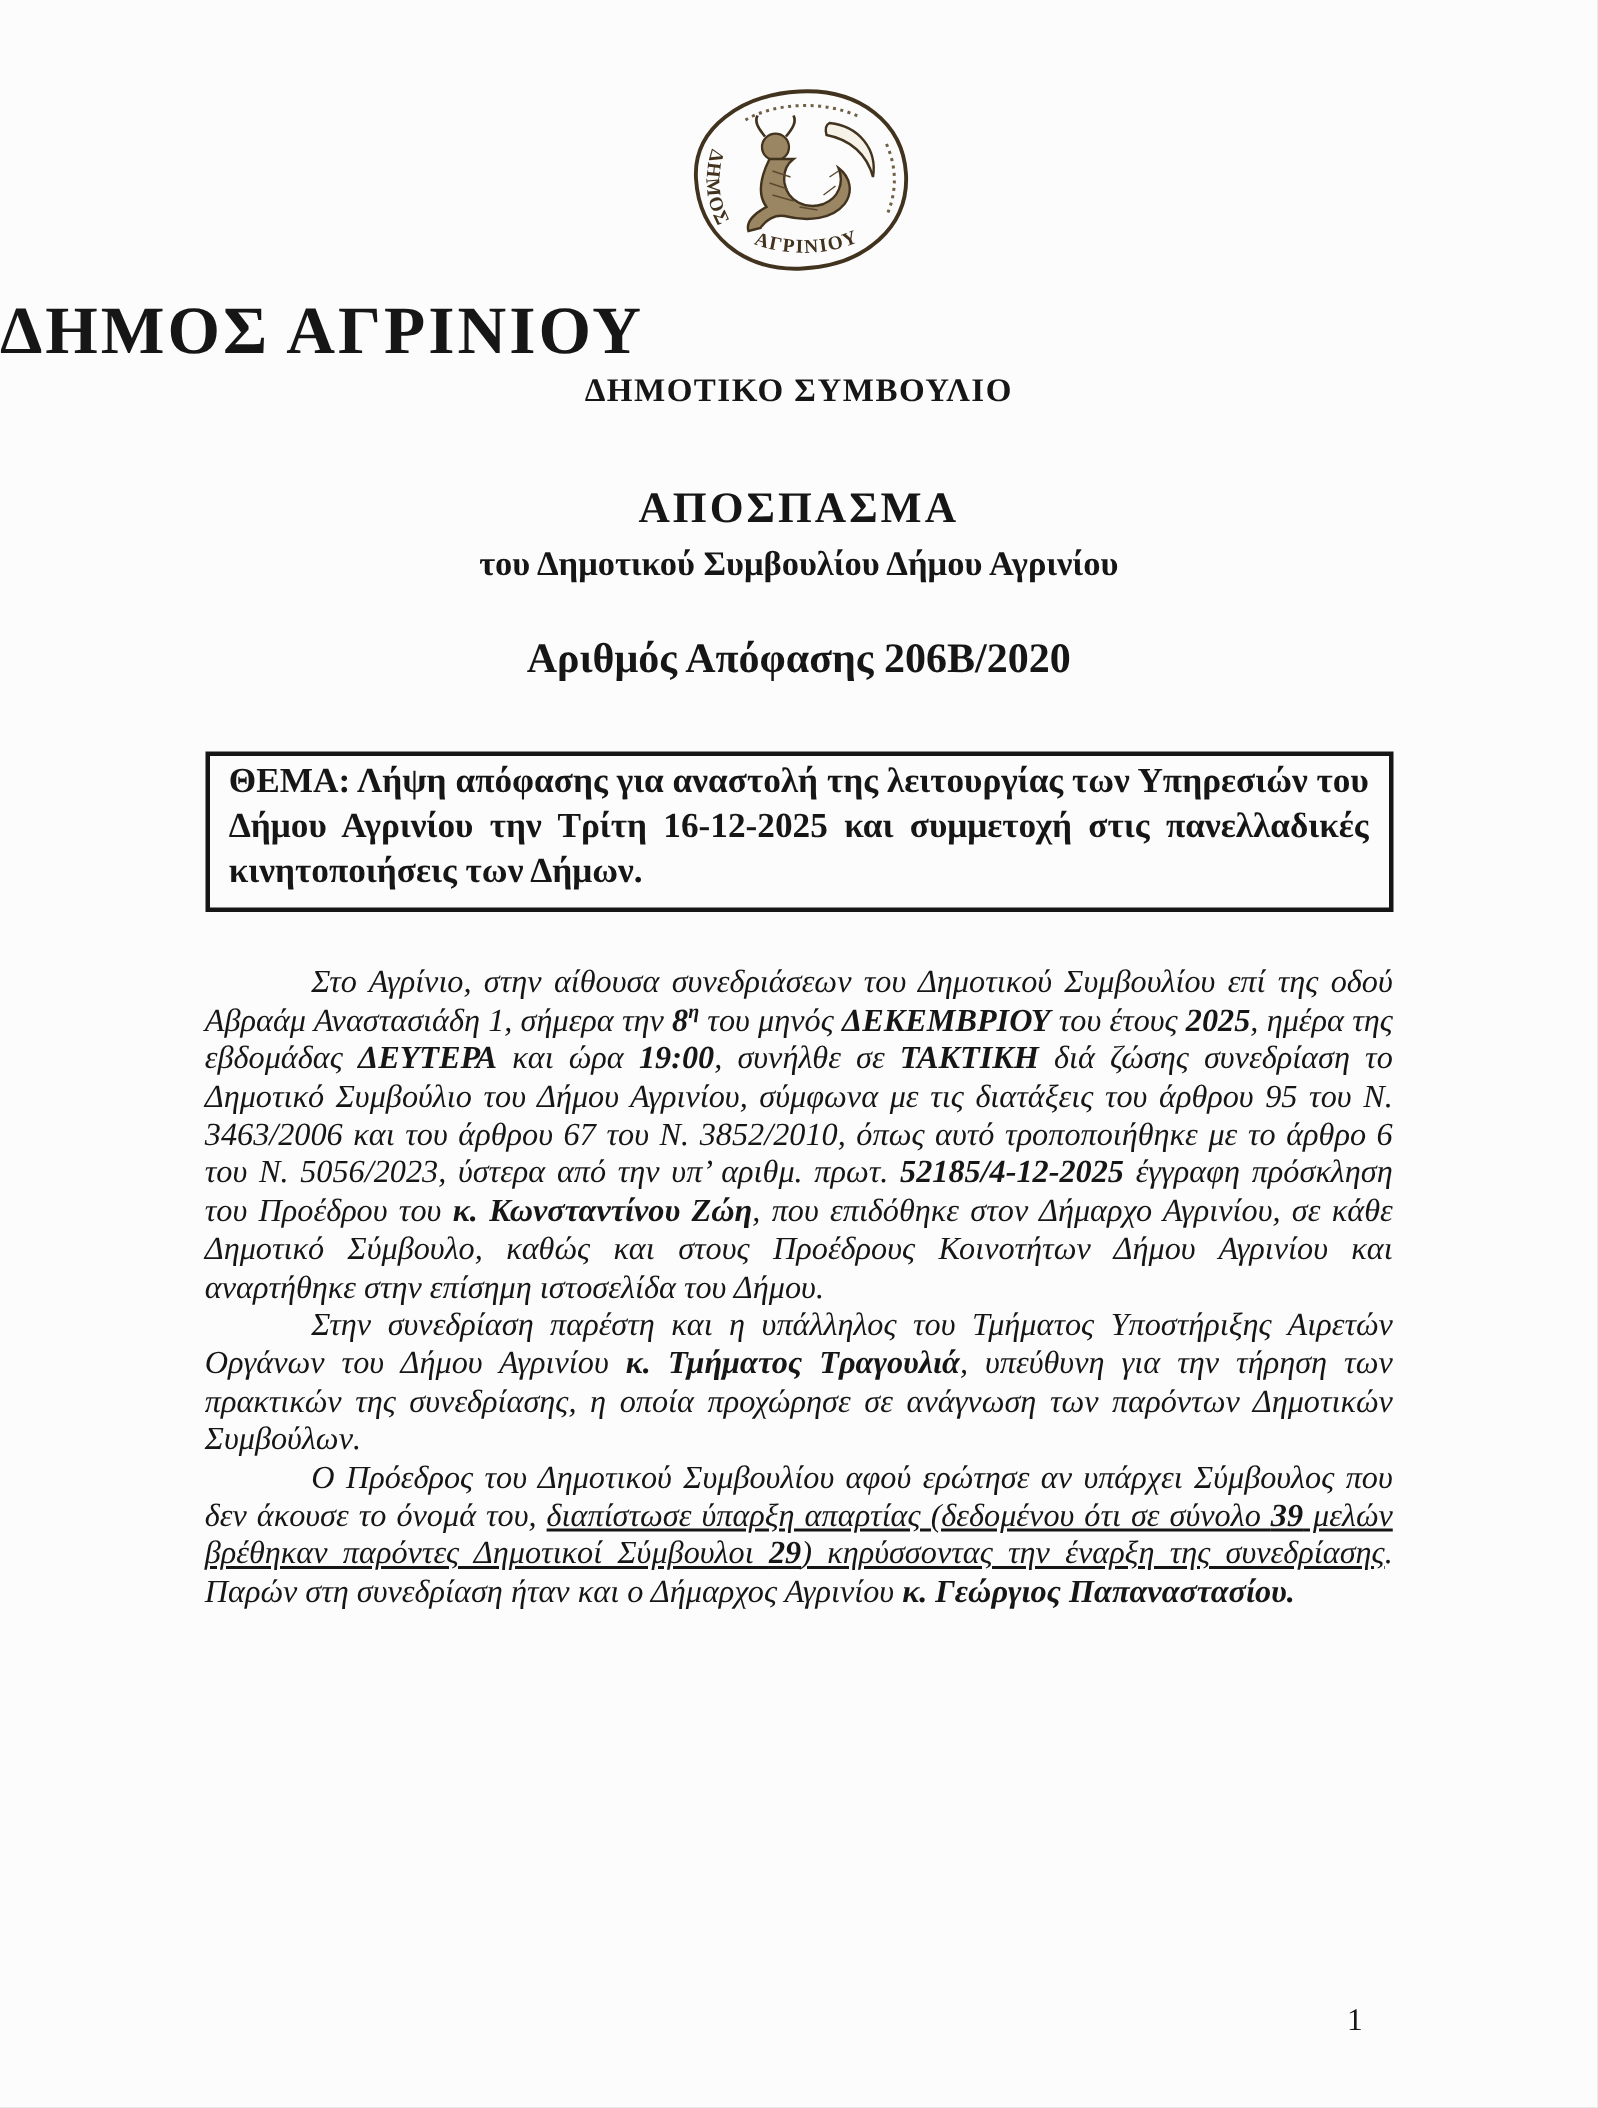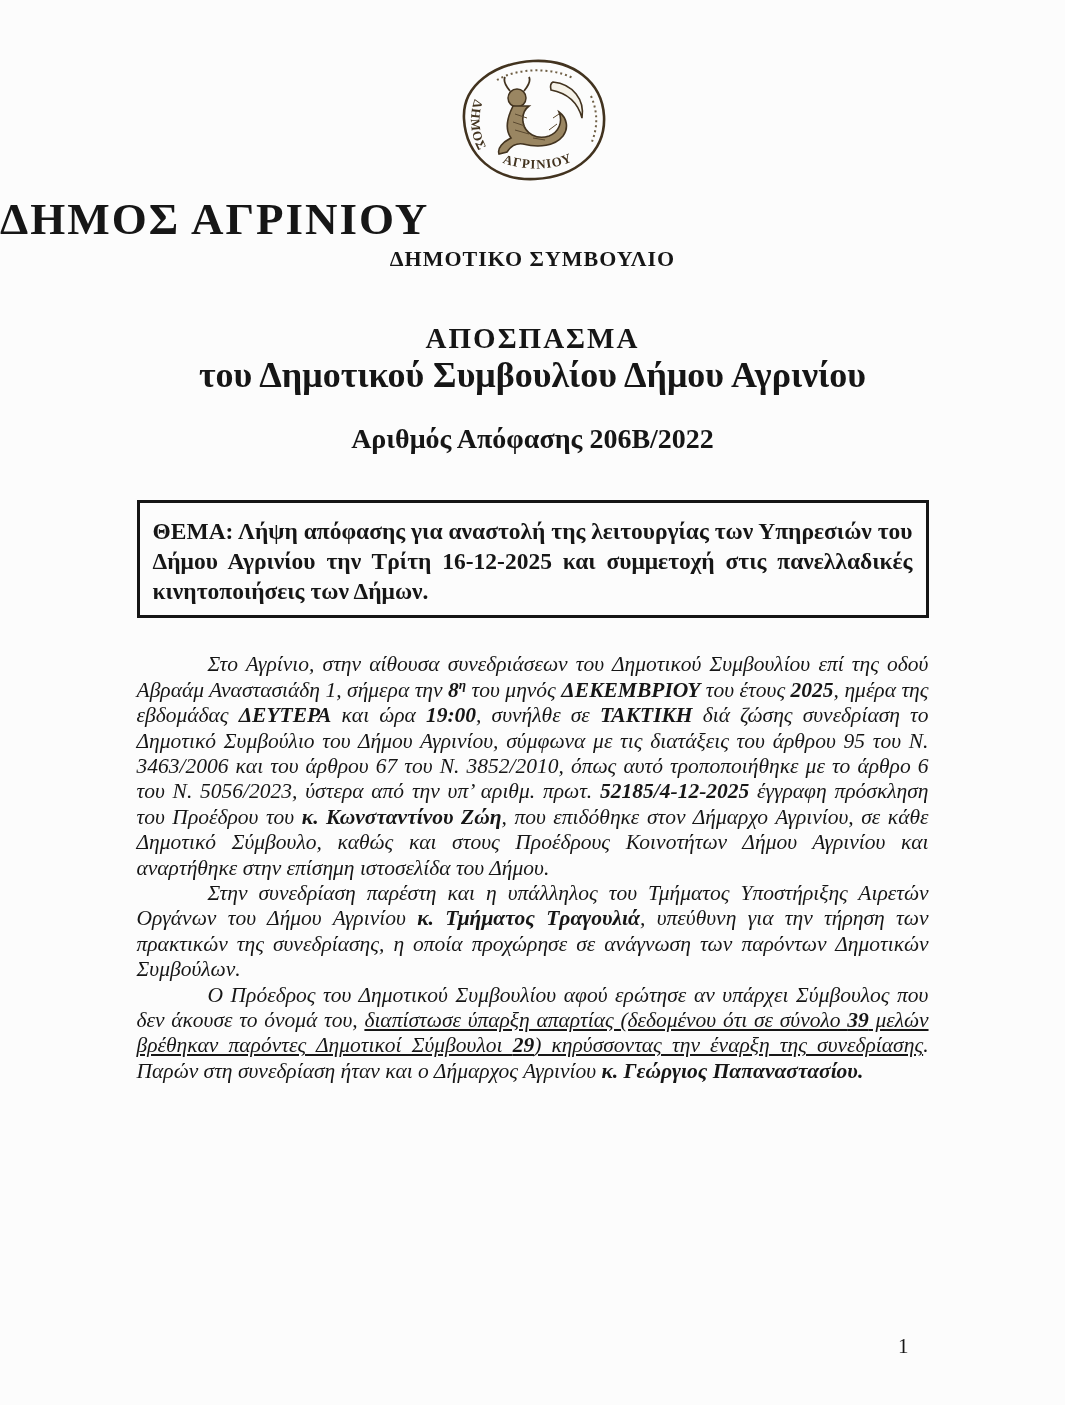--- a/index.html
+++ b/index.html
@@ -43,36 +43,36 @@
     margin: 60px auto 0;
     width: 860px;
     font-size: 28px;
     font-weight: bold;
     text-align: center;
     line-height: 40px;
   }
   .h-sub2 {
     margin: 0 auto;
     width: 860px;
-    font-size: 36px;
+    font-size: 23px;
     font-weight: bold;
     text-align: center;
     line-height: 40px;
   }
   .h-decision {
     margin: 28px 0 0 0;
     font-size: 28px;
     font-weight: bold;
     text-align: center;
   }
   .subject-box {
     margin: 45px auto 0;
     width: 760px;
     border: 3px solid #161616;
-    padding: 13px 13px 9px;
+    padding: 2px 13px 9px;
     font-size: 23.5px;
     font-weight: bold;
     line-height: 30px;
     text-align: justify;
   }
   .body-text {
     margin: 34px auto 0;
     width: 792px;
     font-size: 21.5px;
     line-height: 25.4px;
@@ -124,21 +124,21 @@
     </svg>
   </div>
 
   <h1 class="h-muni">ΔΗΜΟΣ ΑΓΡΙΝΙΟΥ</h1>
   <h2 class="h-council">ΔΗΜΟΤΙΚΟ ΣΥΜΒΟΥΛΙΟ</h2>
 
   <div class="h-section">ΑΠΟΣΠΑΣΜΑ</div>
 
   <div class="h-sub2">του Δημοτικού Συμβουλίου Δήμου Αγρινίου</div>
 
-  <div class="h-decision">Αριθμός Απόφασης 206Β/2022</div>
+  <div class="h-decision">Αριθμός Απόφασης 206Β/2020</div>
 
   <div class="subject-box"><span style="font-weight: bold;">ΘΕΜΑ: </span><span style="font-weight: bold;">Λήψη απόφασης για αναστολή της λειτουργίας των Υπηρεσιών του Δήμου Αγρινίου την Τρίτη 16-12-2025 και συμμετοχή στις πανελλαδικές κινητοποιήσεις των Δήμων.</span></div>
 
   <div class="body-text">
     <p><span>Στο Αγρίνιο, στην αίθουσα συνεδριάσεων του Δημοτικού Συμβουλίου επί της οδού Αβραάμ Αναστασιάδη 1, σήμερα την </span><span style="font-weight: bold;">8</span><sup style="font-weight: bold;">η</sup><span> του μηνός </span><span style="font-weight: bold;">ΔΕΚΕΜΒΡΙΟΥ</span><span> του έτους </span><span style="font-weight: bold;">2025</span><span>, ημέρα της εβδομάδας </span><span style="font-weight: bold;">ΔΕΥΤΕΡΑ</span><span> και ώρα </span><span style="font-weight: bold;">19:00</span><span>, συνήλθε σε </span><span style="font-weight: bold;">ΤΑΚΤΙΚΗ</span><span> διά ζώσης συνεδρίαση το Δημοτικό Συμβούλιο του Δήμου Αγρινίου, σύμφωνα με τις διατάξεις του άρθρου 95 του Ν. 3463/2006 και του άρθρου 67 του Ν. 3852/2010, όπως αυτό τροποποιήθηκε με το άρθρο 6 του Ν. 5056/2023, ύστερα από  την υπ’ αριθμ. πρωτ. </span><span style="font-weight: bold;">52185/4-12-2025</span><span> έγγραφη πρόσκληση του Προέδρου του </span><span style="font-weight: bold;">κ. Κωνσταντίνου Ζώη</span><span>, που επιδόθηκε στον Δήμαρχο Αγρινίου, σε κάθε Δημοτικό Σύμβουλο, καθώς και στους Προέδρους Κοινοτήτων Δήμου Αγρινίου και αναρτήθηκε στην επίσημη ιστοσελίδα του Δήμου.</span></p>
     <p><span>Στην συνεδρίαση παρέστη και η υπάλληλος του Τμήματος Υποστήριξης Αιρετών Οργάνων του Δήμου Αγρινίου </span><span style="font-weight: bold;">κ. Τμήματος Τραγουλιά</span><span>, υπεύθυνη για την τήρηση των πρακτικών της συνεδρίασης, η οποία προχώρησε σε ανάγνωση των παρόντων Δημοτικών Συμβούλων.</span></p>
     <p><span>Ο Πρόεδρος του Δημοτικού Συμβουλίου αφού ερώτησε αν υπάρχει Σύμβουλος που δεν άκουσε το όνομά του, </span><span style="text-decoration: underline;">διαπίστωσε ύπαρξη απαρτίας (δεδομένου ότι σε σύνολο </span><span style="font-weight: bold; text-decoration: underline;">39</span><span style="text-decoration: underline;"> μελών βρέθηκαν παρόντες Δημοτικοί Σύμβουλοι </span><span style="font-weight: bold; text-decoration: underline;">29</span><span style="text-decoration: underline;">) κηρύσσοντας την έναρξη της συνεδρίασης</span><span>. Παρών στη συνεδρίαση ήταν και ο Δήμαρχος Αγρινίου </span><span style="font-weight: bold;">κ. Γεώργιος Παπαναστασίου.</span></p>
   </div>
 
   <div class="pageno">1</div>

